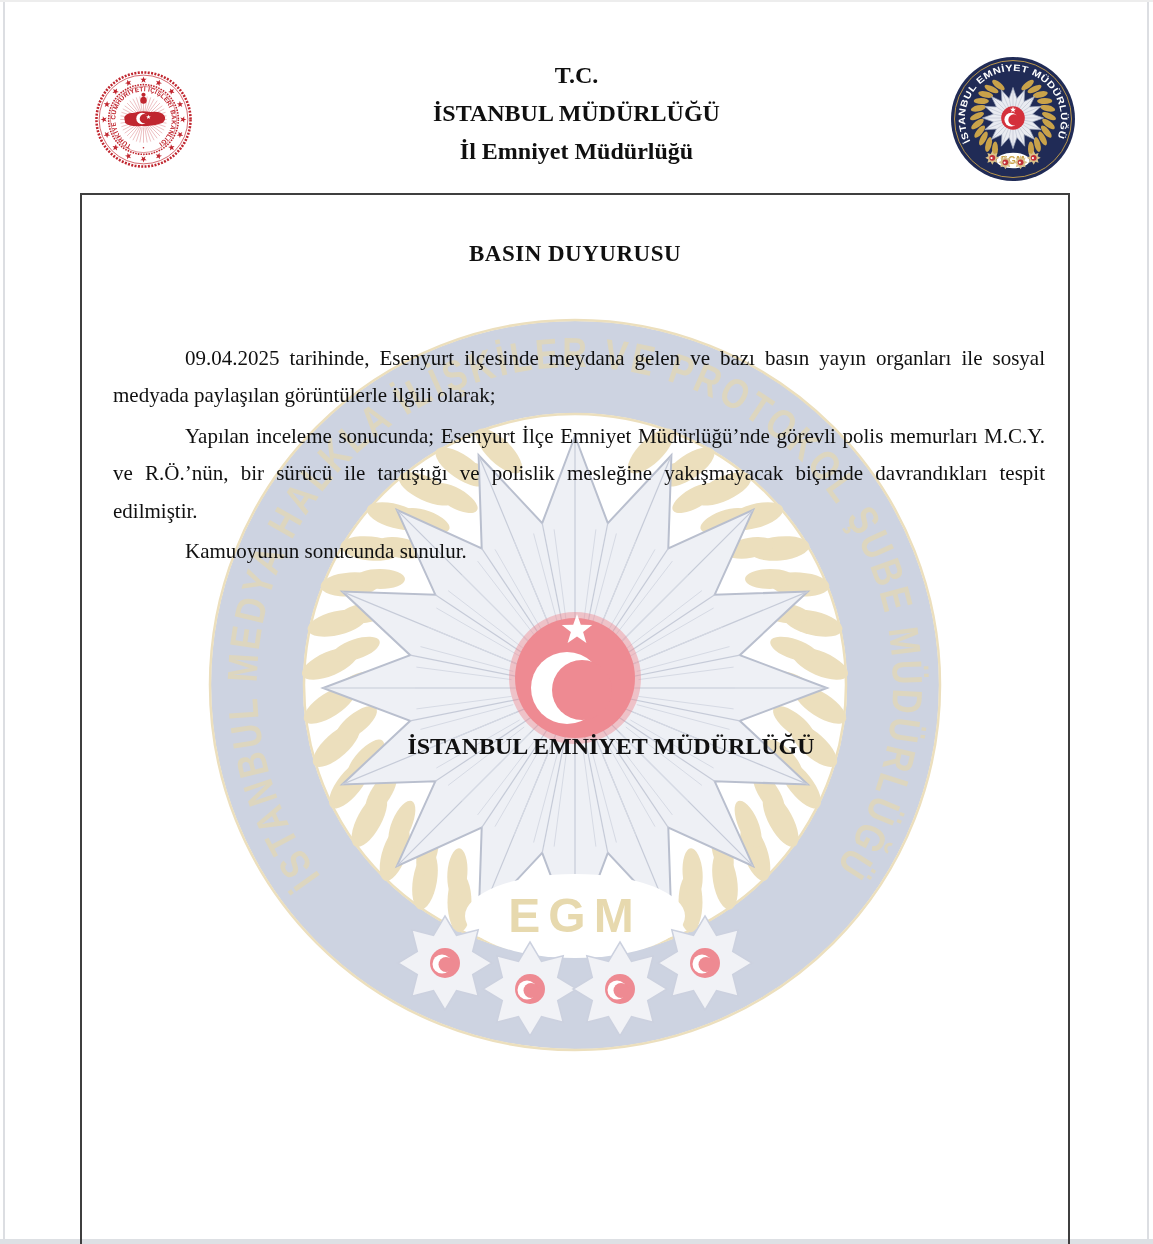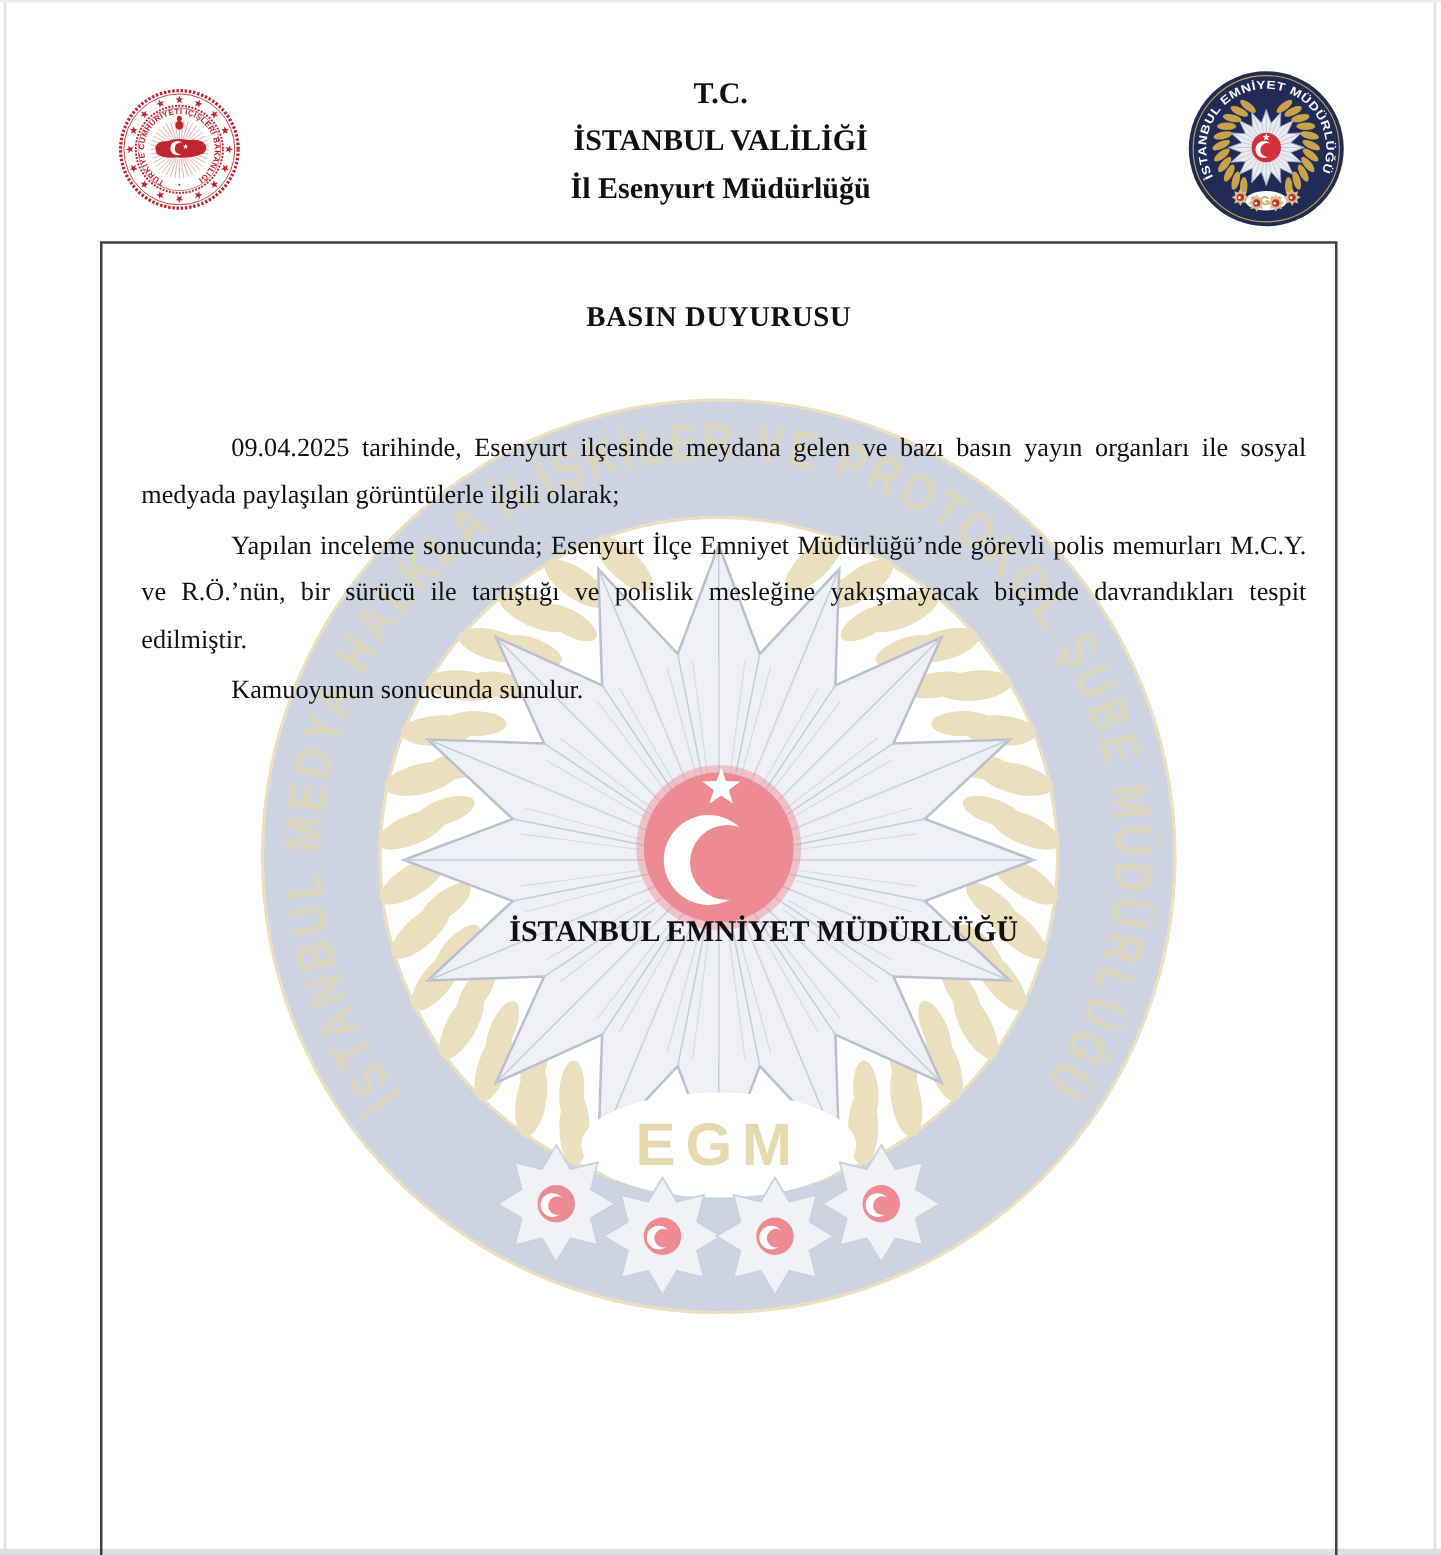--- a/index.html
+++ b/index.html
@@ -125,22 +125,22 @@
         <path d="M30.5,48 Q33,42.5 40,43.5 Q47,40.5 57,42.5 Q67.5,41 71,46 Q73.5,50 69,53.5 Q59,57.5 48,56.5 Q36.5,57.5 31.5,53.5 Z" fill="#c0262f"></path>
         <circle cx="48.5" cy="49" r="5.8" fill="#fff"></circle>
         <circle cx="50.9" cy="49.2" r="4.7" fill="#c0262f"></circle>
         <polygon points="55.0,45.2 55.6,46.8 57.3,46.9 56.0,47.9 56.4,49.5 55.0,48.6 53.6,49.5 54.0,47.9 52.7,46.9 54.4,46.8" fill="#fff"></polygon>
         <circle cx="50" cy="78.6" r="0.8" fill="#c0262f"></circle>
       </g>
   </svg>
 
   <div class="header-text">
     <div>T.C.</div>
-    <div>İSTANBUL VALİLİĞİ</div>
-    <div>İl Esenyurt Müdürlüğü</div>
+    <div>İSTANBUL MÜDÜRLÜĞÜ</div>
+    <div>İl Emniyet Müdürlüğü</div>
   </div>
 
   <svg class="logo-right" viewBox="0 0 130 130">
     <g id="logo-back">
         <circle cx="65" cy="63" r="62" fill="#202b56"></circle>
         <circle cx="65" cy="63" r="58.5" fill="none" stroke="#c9a24a" stroke-width="0.9"></circle>
       </g>
     <defs>
         <path id="logoRingPath" d="M 22.6 85.5 A 48 48 0 1 1 107.4 85.5"></path>
       </defs>

